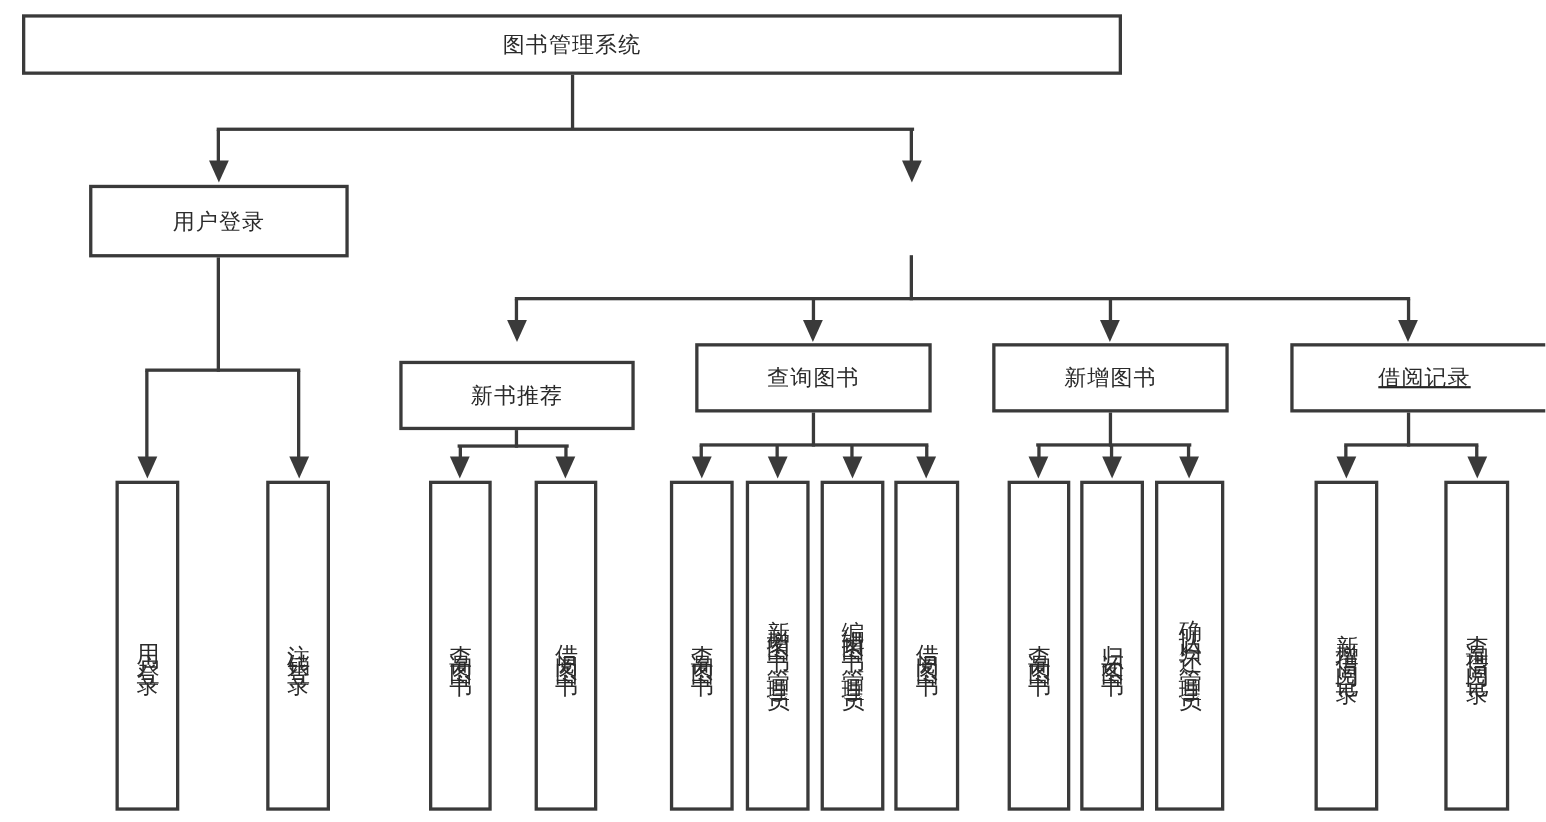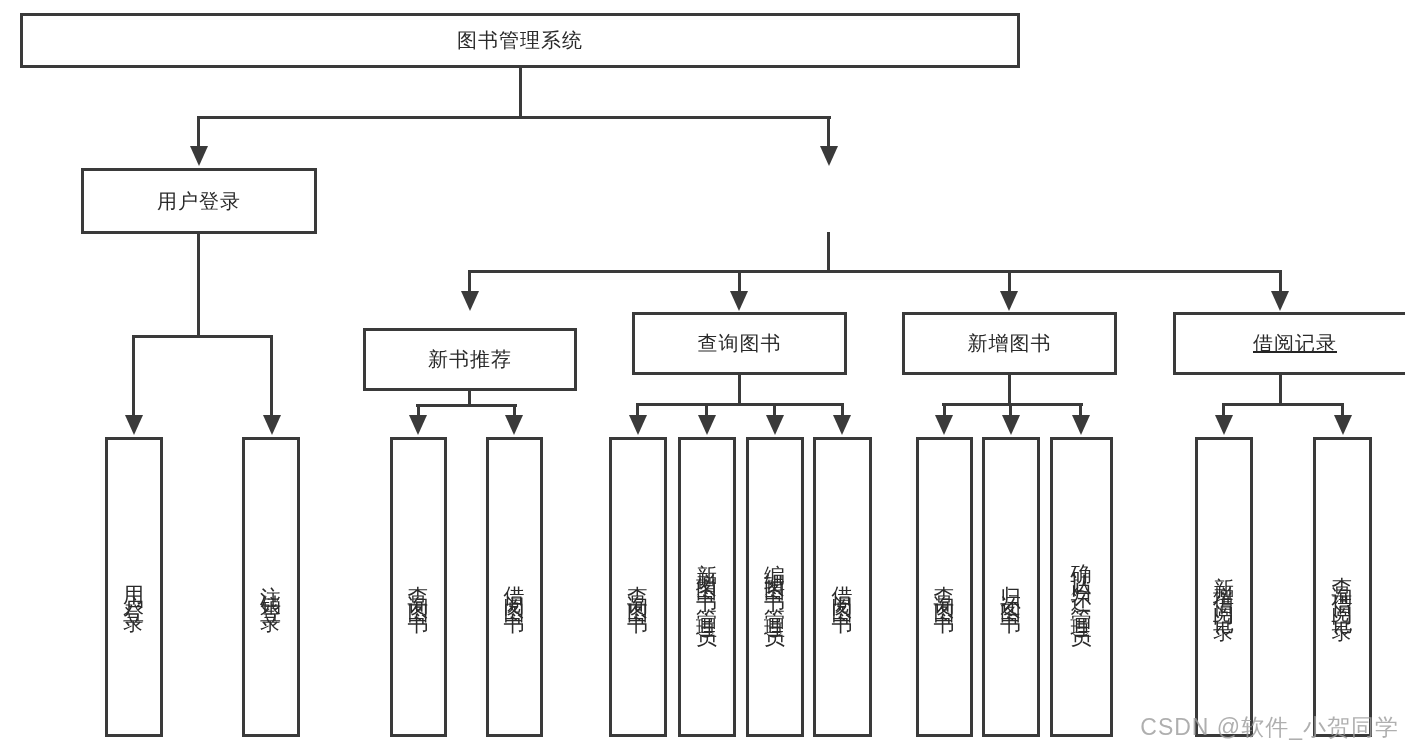--- a/index.html
+++ b/index.html
@@ -212,15 +212,14 @@
   <div class="box leaf" id="l-confirm">
     <span class="vtxt">确认归还（管理员）</span>
   </div>
   <div class="box leaf" id="l-addrec">
     <span class="vtxt">新增借阅记录</span>
   </div>
   <div class="box leaf" id="l-queryrec">
     <span class="vtxt">查询借阅记录</span>
   </div>
 
-  <div class="watermark">CSDN @软件_小贺同学</div>
 
 </div>
 
 </body></html>

